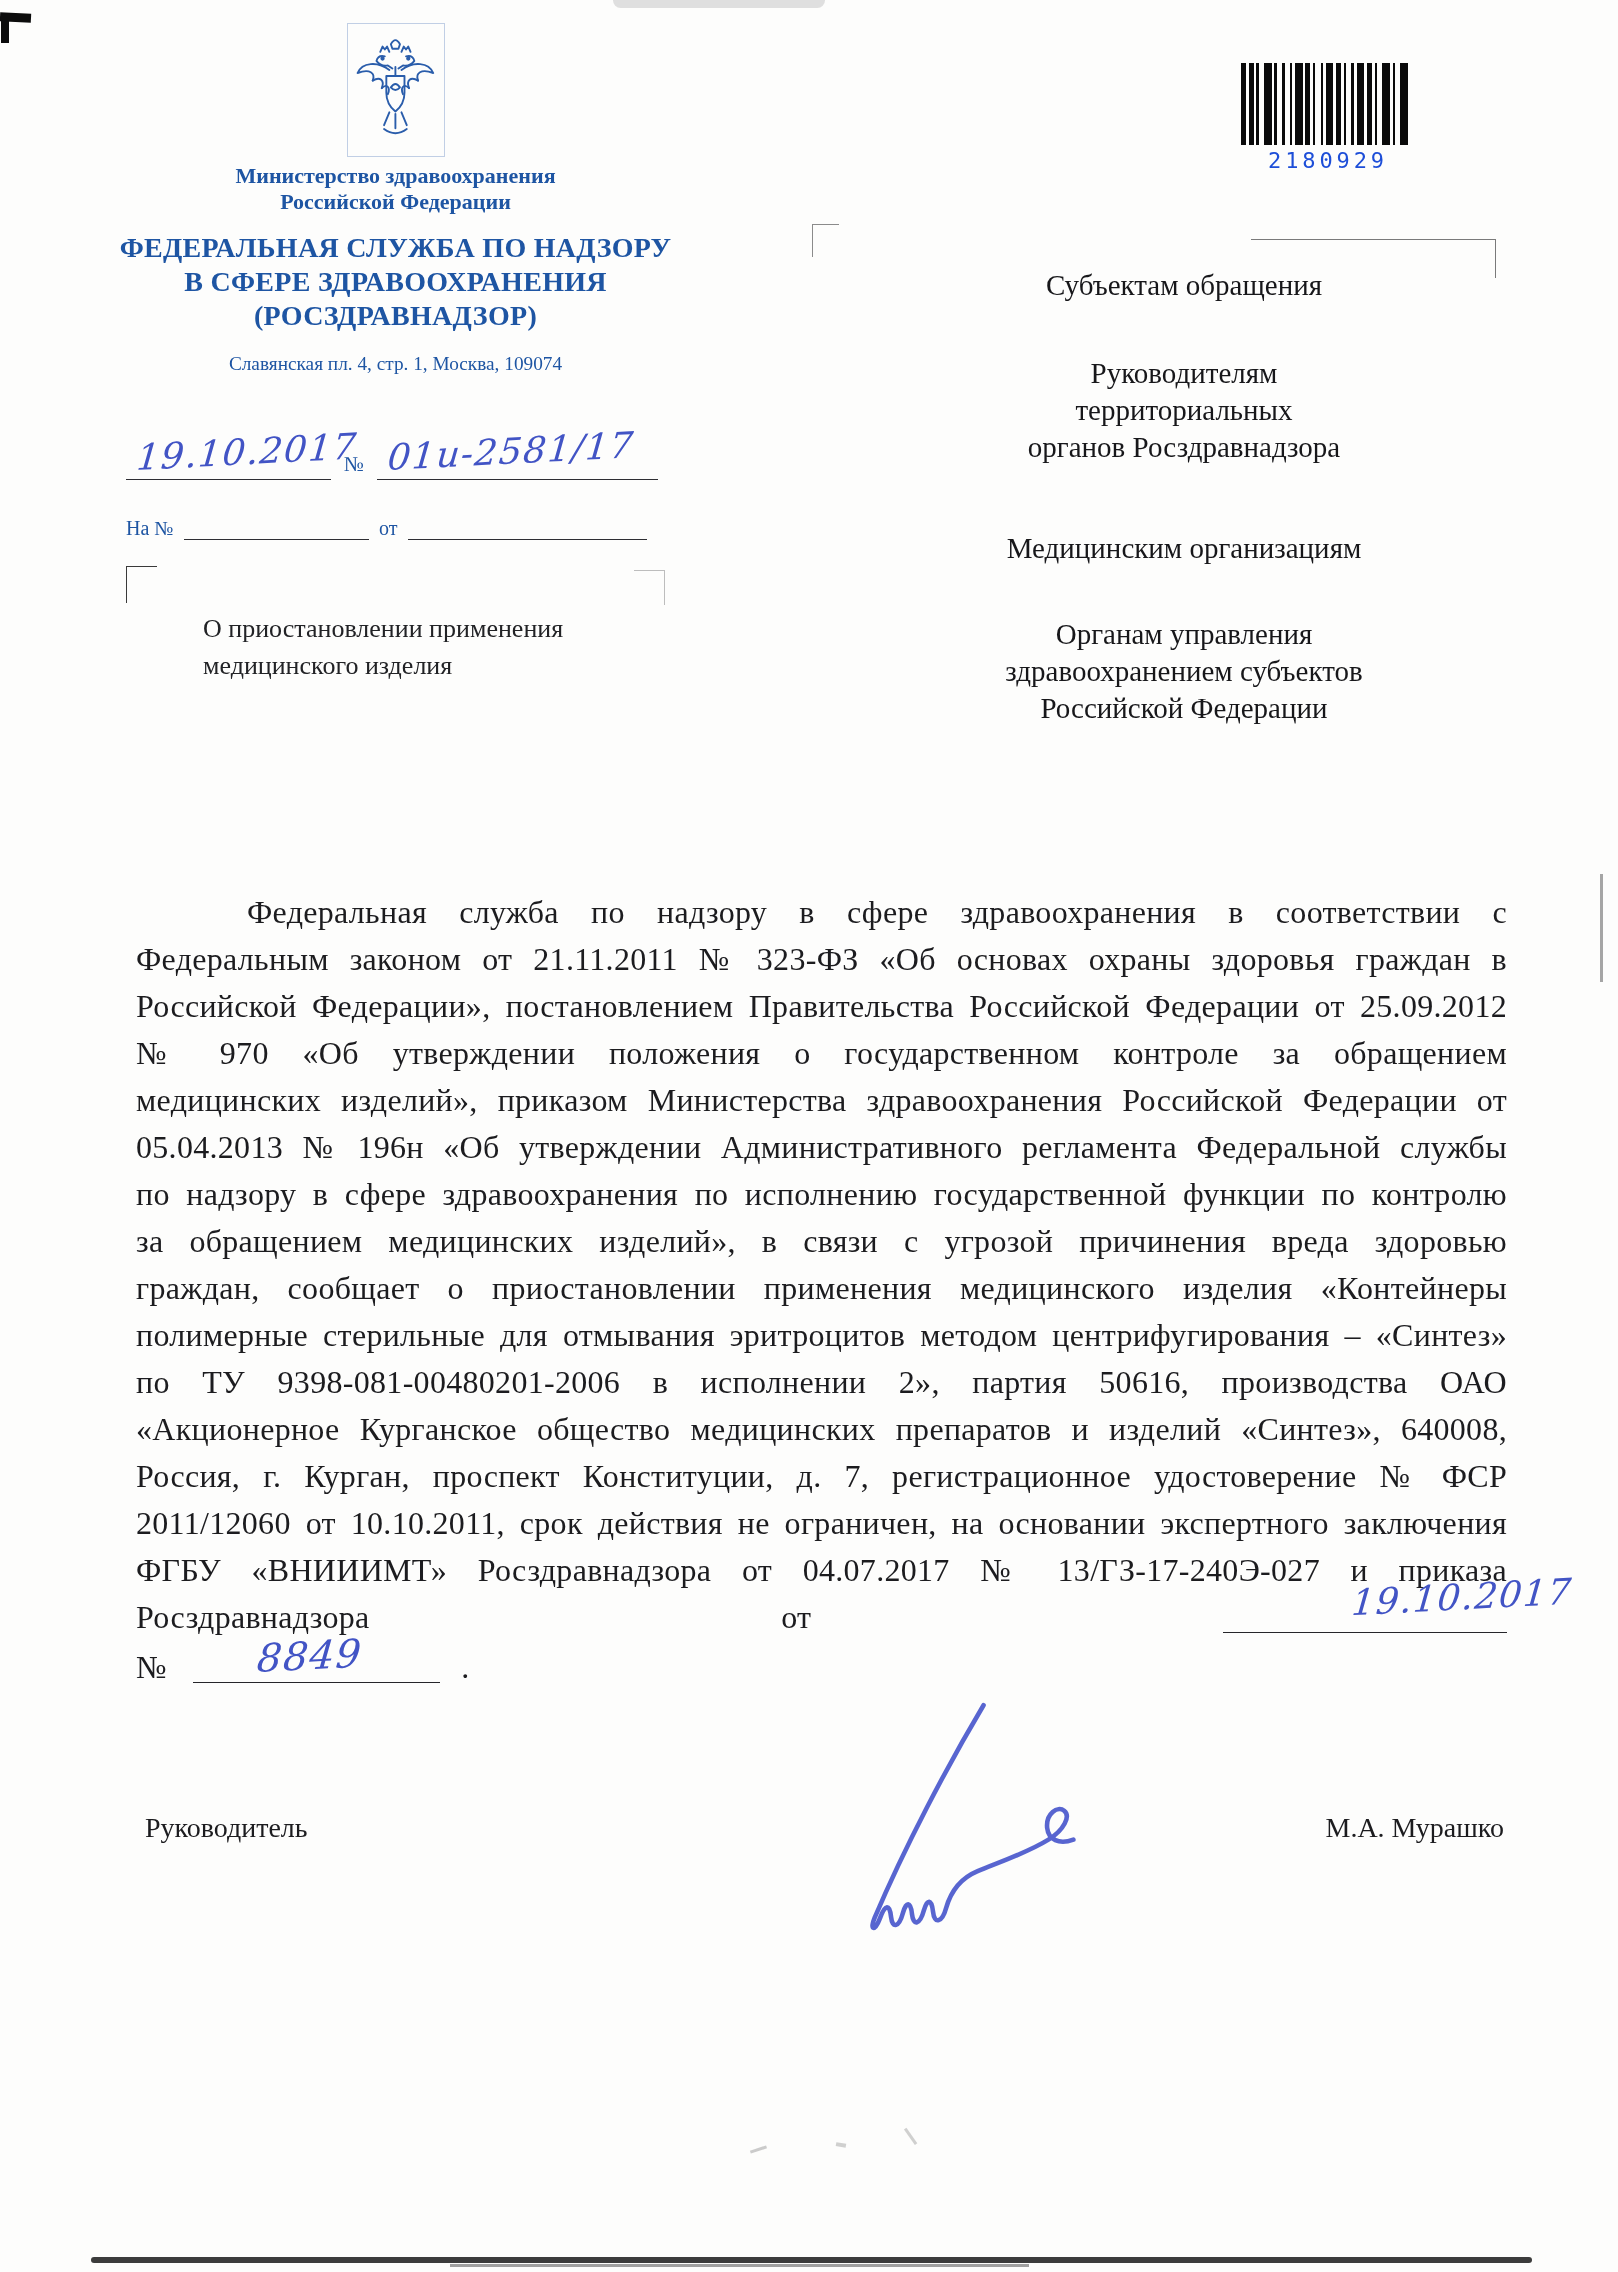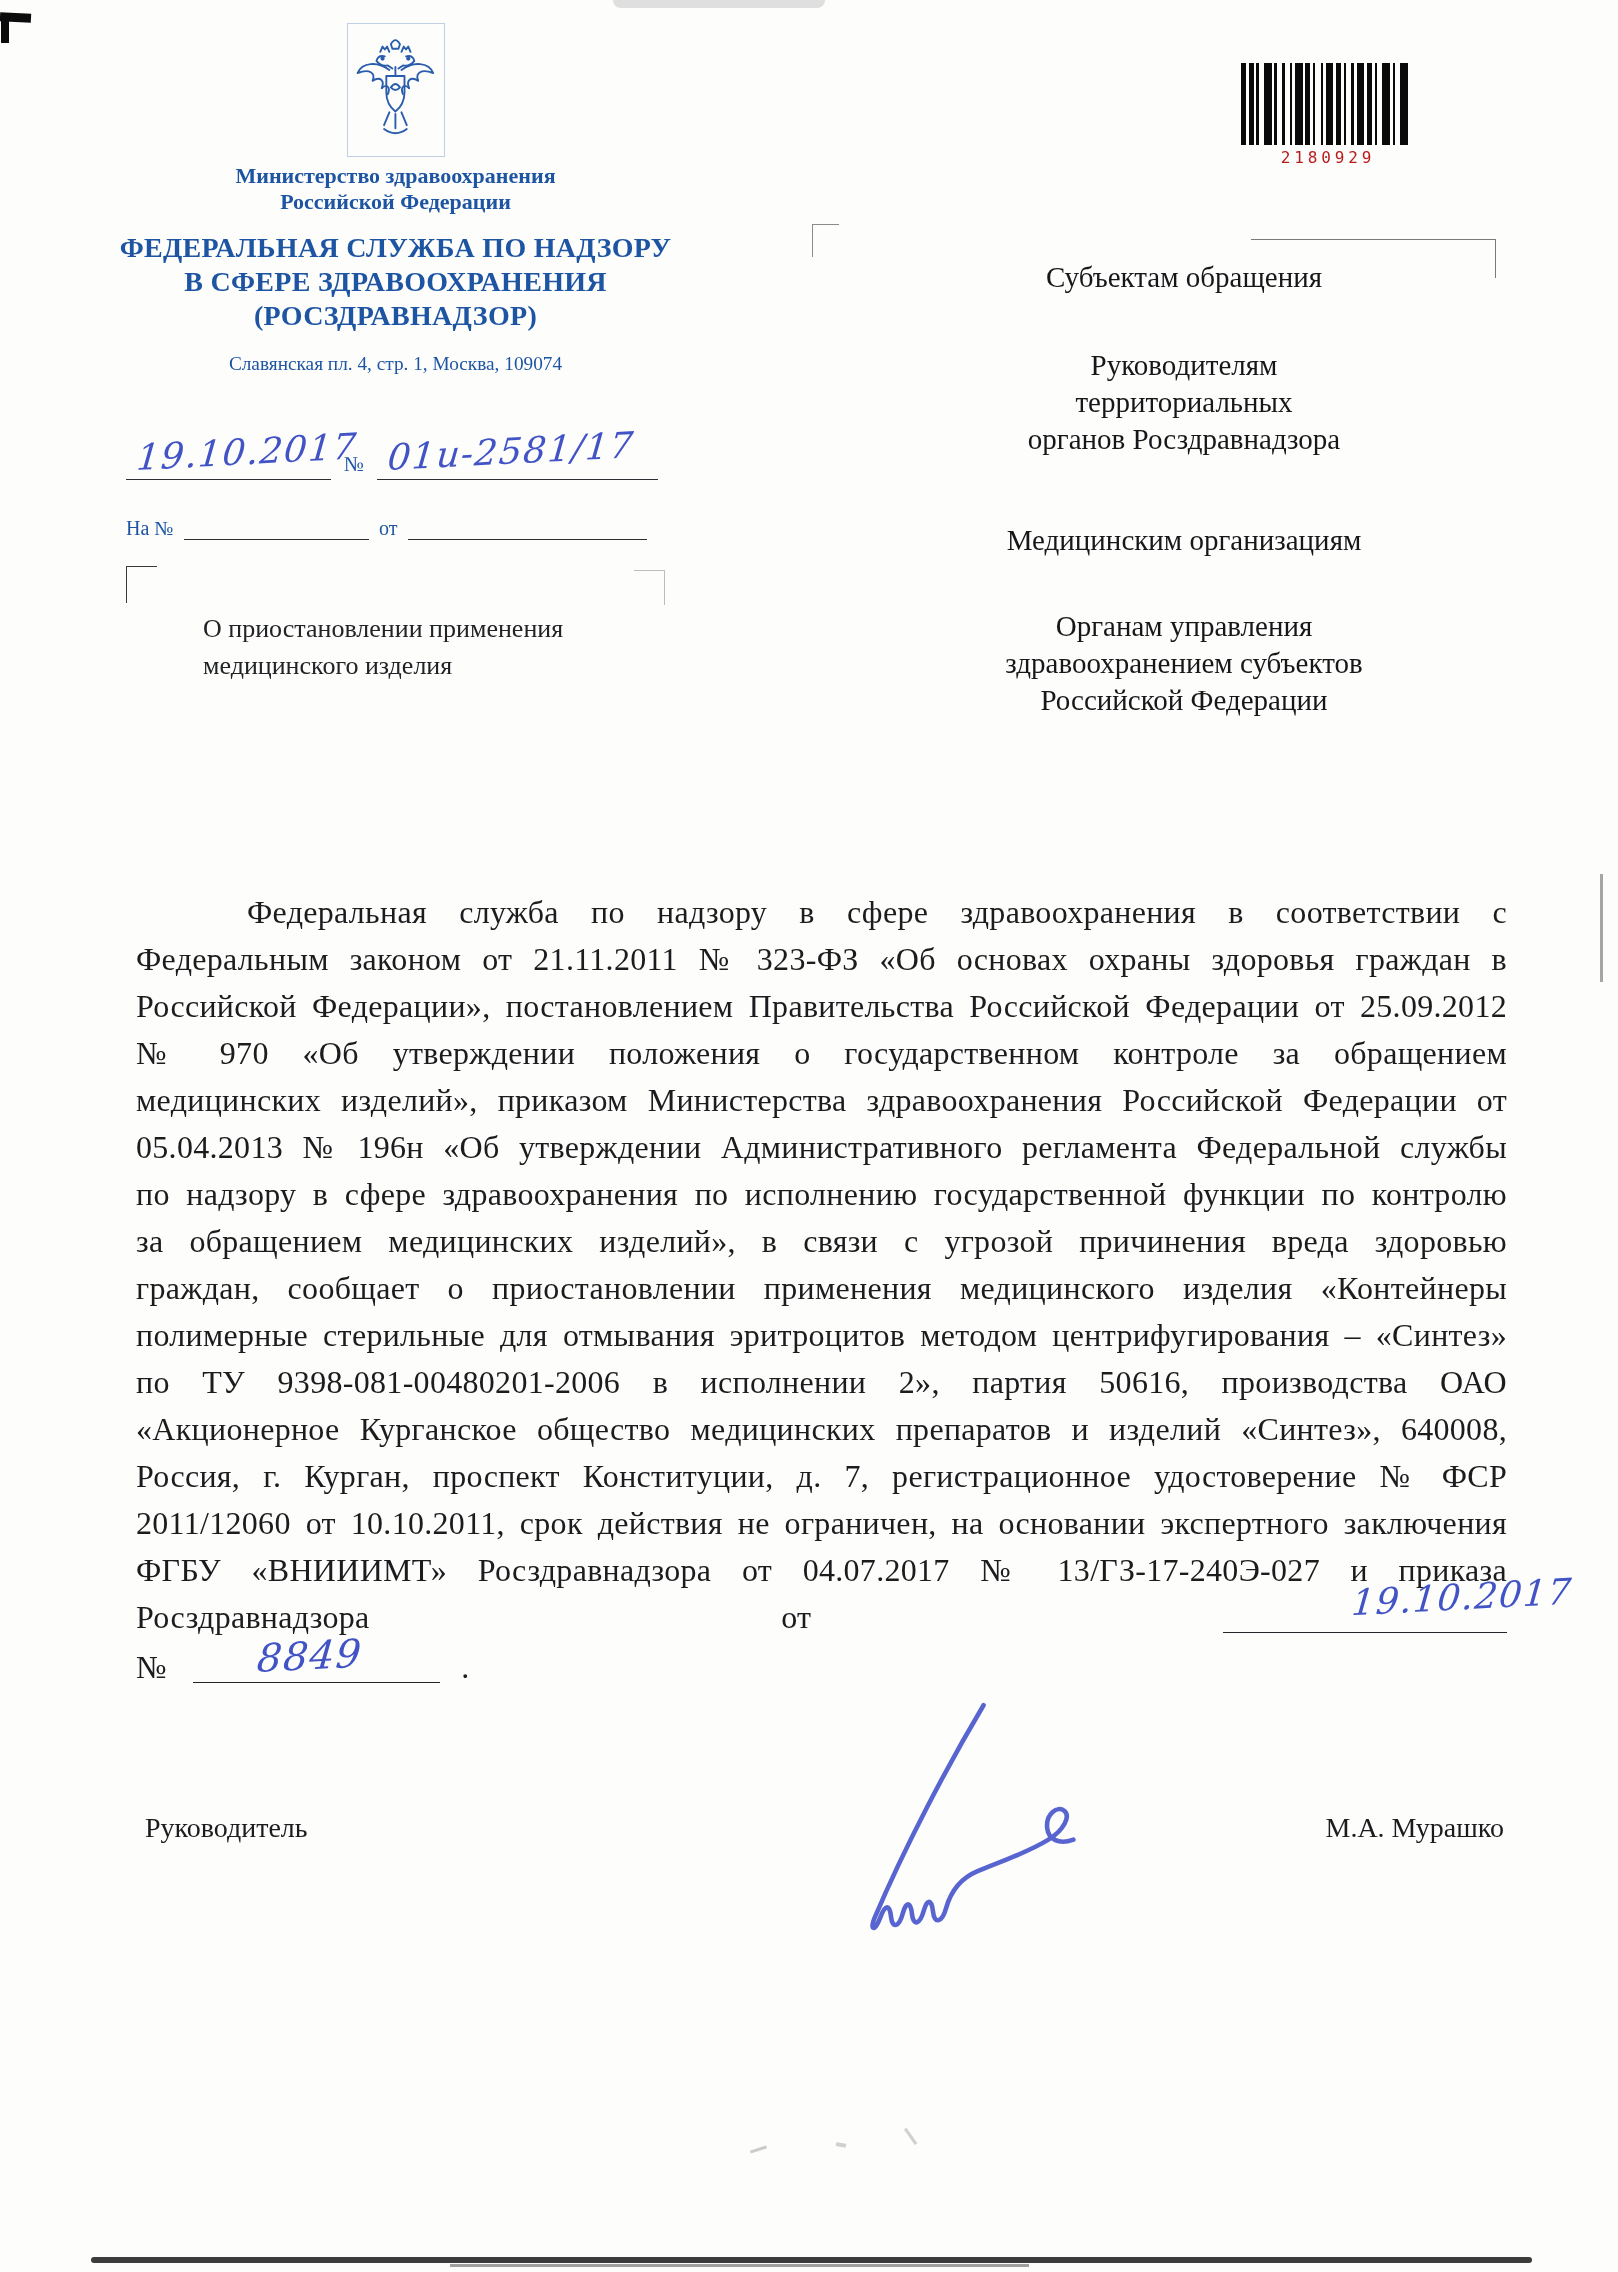--- a/index.html
+++ b/index.html
@@ -32,30 +32,30 @@
   .blank-1 { width:185px; } .blank-2 { width:239px; }
   
   .corner { position:absolute; }
   .corner-ref-bl { left:126px; top:566px; width:31px; height:37px; border-left:1.9px solid #3a3a3a; border-top:1.9px solid #3a3a3a; }
   .corner-ref-br { left:634px; top:570px; width:31px; height:35px; border-right:1.9px solid #8a8a8a; border-top:1.9px solid #8a8a8a; opacity:.55; }
   .corner-rz-l { left:812px; top:224px; width:27px; height:33px; border-left:1.9px solid #6f6f6f; border-top:1.9px solid #6f6f6f; opacity:.8; }
   .corner-rz-r { left:1251px; top:239px; width:245px; height:39px; border-right:1.9px solid #5a5a5a; border-top:1.9px solid #5a5a5a; opacity:.8; }
   
   .subject { position:absolute; left:203px; top:610px; font-size:26px; line-height:37px; color:#222326; }
   
-  .recipients { position:absolute; left:888px; top:259px; width:592px; text-align:center;
+  .recipients { position:absolute; left:888px; top:267px; width:592px; text-align:center;
                 font-size:29px; line-height:37px; color:#17171a; }
   .rb-a { margin-bottom:51px; } .rb-b { margin-bottom:64px; } .rb-c { margin-bottom:49px; }
   
   .barcode-wrap { position:absolute; left:1241px; top:63px; width:174px; }
   .barcode-bars { display:flex; height:82px; align-items:stretch; }
   .barcode-bars i { display:block; height:100%; flex:none; }
   .bc-b { background:#0a0a0a; } .bc-g { background:transparent; }
-  .barcode-number { text-align:center; font-family:"DejaVu Sans Mono", monospace; font-size:16px;
-                    letter-spacing:3.9px; margin-top:3.2px; color:#b91c1c; }
+  .barcode-number { text-align:center; font-family:"DejaVu Sans Mono", monospace; font-size:22px;
+                    letter-spacing:3.9px; margin-top:3.2px; color:#1d4ed8; }
   
   .body-text { position:absolute; left:136px; top:889px; width:1371px;
                font-size:32px; line-height:47px; color:#1c1c1f;
                word-spacing:6.4px; letter-spacing:0.3px; }
   .para { text-align:justify; text-align-last:justify; text-indent:111px; }
   .inline-field { display:inline-block; width:284px; height:35px; border-bottom:1.9px solid #26262a;
                   position:relative; vertical-align:-5.1px; }
   .inline-field .hand { position:absolute; left:15.4px; bottom:0; font-size:36px; white-space:nowrap; }
   .last-line { margin-top:2.6px; }
   .lf { width:247px; margin-left:11.6px; margin-right:6.4px; }

